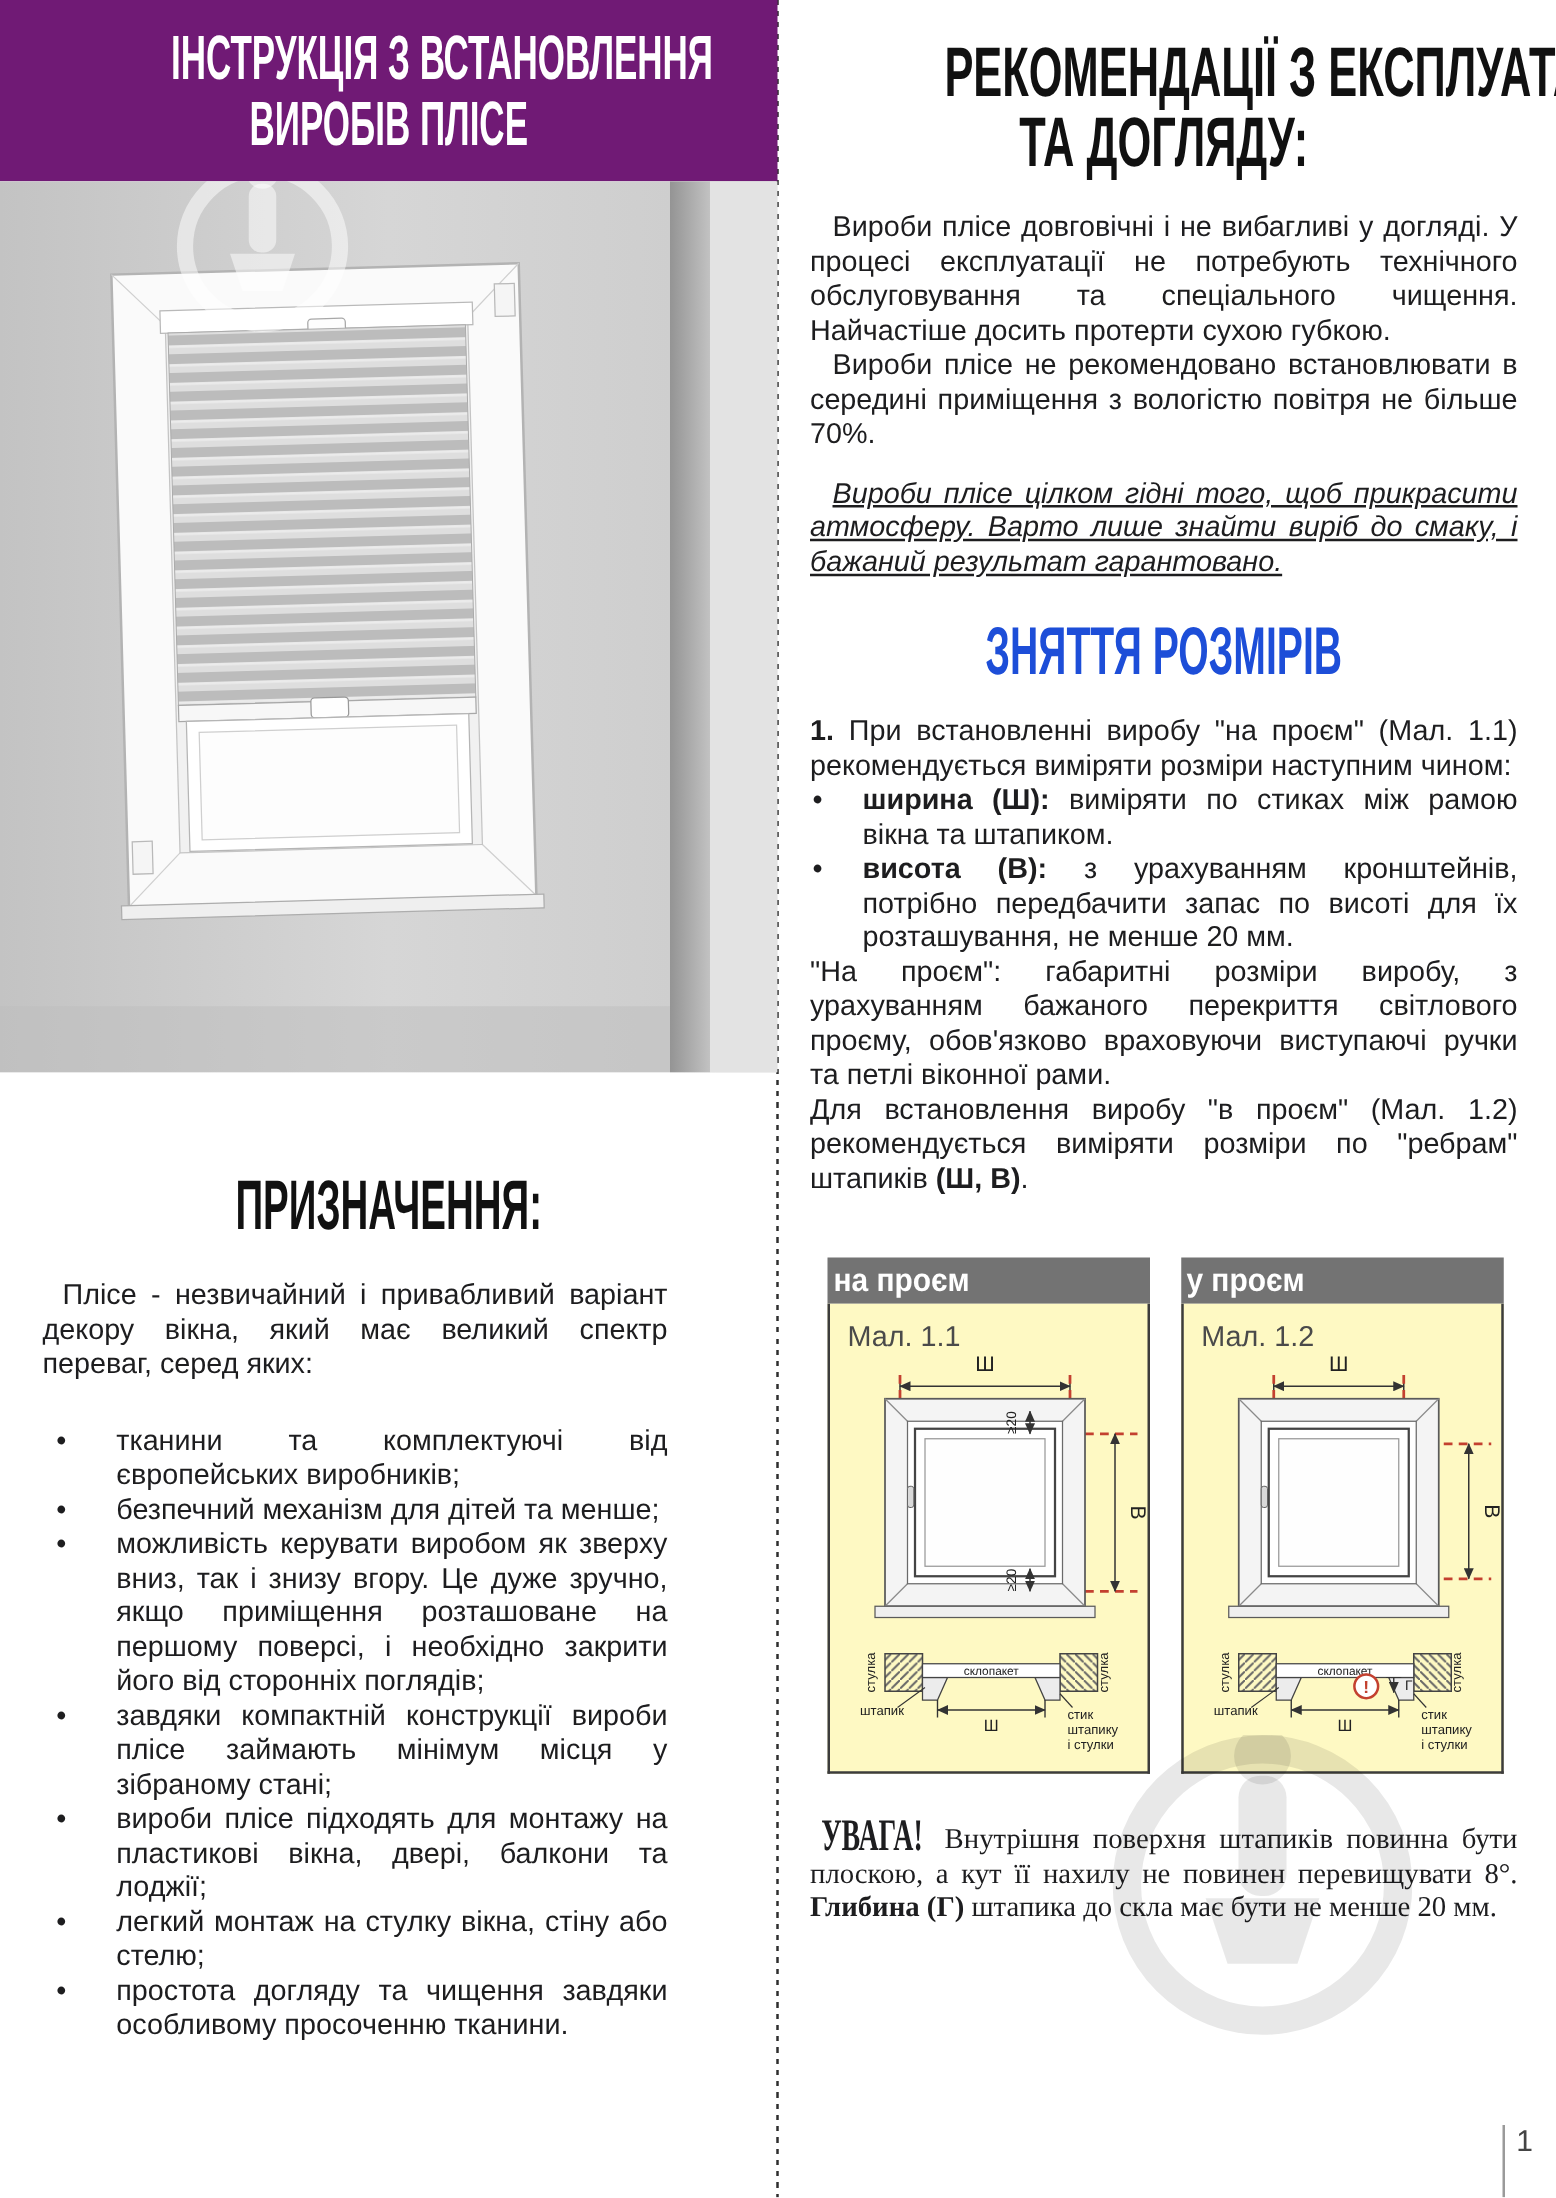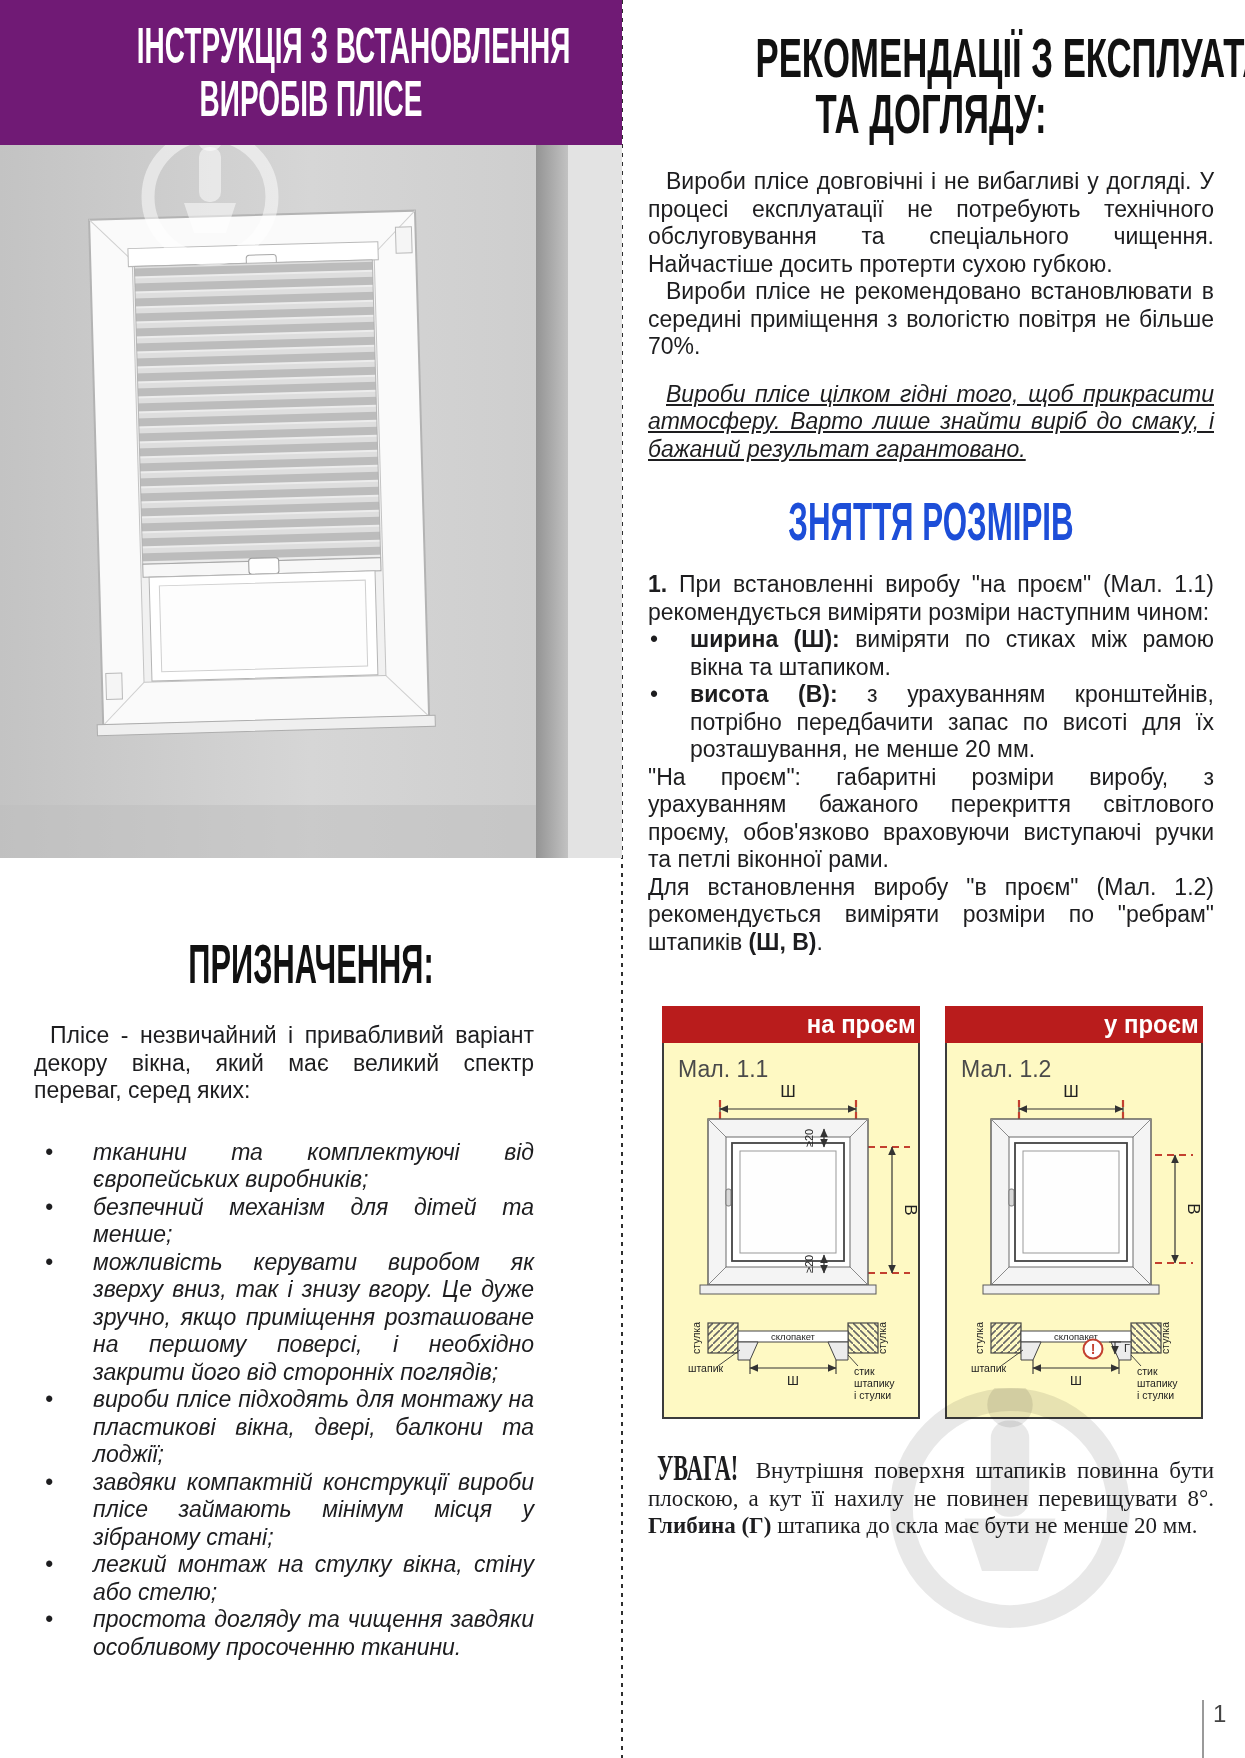--- a/index.html
+++ b/index.html
@@ -12,21 +12,21 @@
   .cond{font-weight:700;white-space:nowrap;text-align:center;}
   
   .left-header{position:absolute;left:0;top:0;width:622px;height:145px;background:#701a75;
                color:#fff;display:flex;flex-direction:column;justify-content:center;}
   .left-header .cond{font-size:50px;line-height:53px;transform:scaleX(.56);}
   .photo{position:absolute;left:0;top:145px;width:622px;height:713px;}
   .purpose-title{position:absolute;left:0;top:934px;width:622px;color:#111;}
   .purpose-title .cond{font-size:56px;line-height:60px;transform:scaleX(.55);}
   .left-text{position:absolute;left:34px;top:1022px;width:500px;font-size:23px;line-height:27.5px;}
   .intro{margin:0 0 34px 0;text-align:justify;text-indent:16px;}
-  ul.features{list-style:none;margin:0;padding:0;font-style:italic;}
+  ul.features{list-style:none;margin:0;padding:0;}
   ul.features li{position:relative;padding-left:59px;text-align:justify;}
   ul.features li::before{content:"\2022";position:absolute;left:11px;top:0;}
   
   .right-col{position:absolute;left:648px;top:0;width:566px;font-size:23px;line-height:27.5px;}
   .care-title{margin-top:30px;color:#111;}
   .care-title .cond{font-size:56px;line-height:56px;transform:scaleX(.62);}
   .m-title{margin:30px 0 0 0;color:#1d4ed8;}
   .m-title .cond{font-size:54px;line-height:56px;transform:scaleX(.58);}
   .cond{display:block;}
   .jp{margin:0;text-align:justify;}
@@ -34,21 +34,21 @@
   .ind{text-indent:18px;}
   .it{font-style:italic;}
   b{font-weight:700;}
   ul.meas{list-style:none;margin:0;padding:0;}
   ul.meas li{position:relative;padding-left:42px;text-align:justify;}
   ul.meas li::before{content:"\2022";position:absolute;left:2px;top:0;}
   
   .diagrams{position:relative;margin-top:50px;height:413px;}
   .diag{position:absolute;top:0;width:258px;}
   .diag1{left:14px;} .diag2{left:297px;}
-  .diag-head{height:37px;background:#b91c1c;color:#fff;display:flex;align-items:center;justify-content:flex-end;}
+  .diag-head{height:37px;background:#737373;color:#fff;display:flex;align-items:center;justify-content:flex-start;}
   .diag-head span{font-weight:700;font-size:26px;transform:scaleX(.92);white-space:nowrap;}
   .diag-body{border:2px solid #3c3c3c;border-top:none;background:#fef9c3;}
   .diag-svg{display:block;}
   .diag-svg text{font-family:"Liberation Sans",sans-serif;}
   .t-fig{font-size:23px;fill:#4a4a4a;}
   .t-dim{font-size:17px;fill:#222;}
   .t-sm{font-size:11px;fill:#222;}
   .t-cs{font-size:10.5px;fill:#222;}
   .t-glass{font-size:9.5px;fill:#222;}
   .t-sh{font-size:13px;fill:#222;}
@@ -127,22 +127,22 @@
   <div class="purpose-title">
     <div class="cond">ПРИЗНАЧЕННЯ:</div>
   </div>
 
   <div class="left-text">
     <p class="intro">Плісе - незвичайний і привабливий варіант декору вікна, який має великий спектр переваг, серед яких:</p>
     <ul class="features">
       <li>тканини та комплектуючі від європейських виробників;</li>
       <li>безпечний механізм для дітей та менше;</li>
       <li>можливість керувати виробом як зверху вниз, так і знизу вгору. Це дуже зручно, якщо приміщення розташоване на першому поверсі, і необхідно закрити його від сторонніх поглядів;</li>
+      <li>завдяки компактній конструкції вироби плісе займають мінімум місця у зібраному стані;</li>
       <li>вироби плісе підходять для монтажу на пластикові вікна, двері, балкони та лоджії;</li>
-      <li>завдяки компактній конструкції вироби плісе займають мінімум місця у зібраному стані;</li>
       <li>легкий монтаж на стулку вікна, стіну або стелю;</li>
       <li>простота догляду та чищення завдяки особливому просоченню тканини.</li>
     </ul>
   </div>
 
   <div class="right-col">
 
     <div class="care-title">
       <div class="cond">РЕКОМЕНДАЦІЇ З ЕКСПЛУАТАЦІЇ</div>
       <div class="cond">ТА ДОГЛЯДУ:</div>

